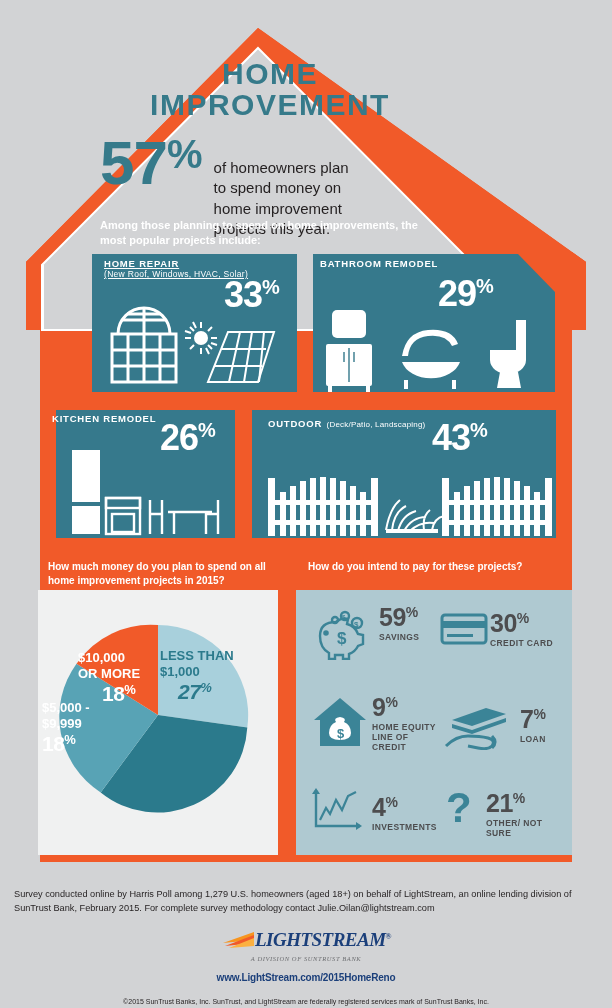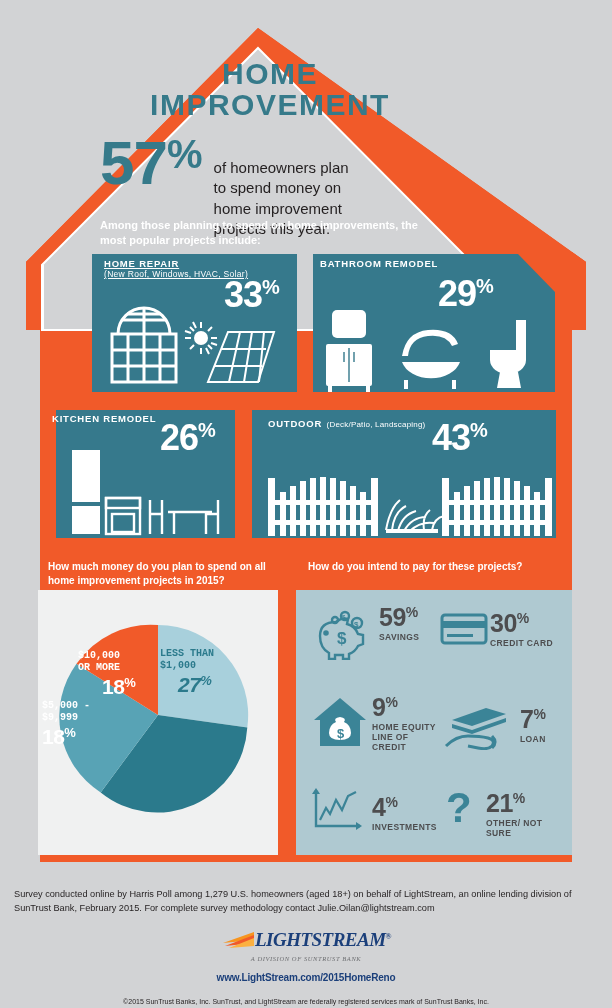--- a/index.html
+++ b/index.html
@@ -44,21 +44,21 @@
   .panel-pct { position:absolute; color:#fff; font-weight:bold; font-size:36px; line-height:1; letter-spacing:-1px; }
   .panel-pct .pct { font-size:20px; vertical-align:top; }
 
   
   .question { position:absolute; color:#fff; font-size:10px; font-weight:bold; line-height:1.35; }
 
   
   #pie-card { position:absolute; left:38px; top:590px; width:240px; height:265px; background:#f0f1f1; }
   #pie-svg { position:absolute; left:0; top:0; }
   .pie-lbl { position:absolute; font-weight:bold; }
-  .pie-lbl .nm { display:block; font-size:10px; line-height:1.2;font-family:Liberation Mono, monospace; }
+  .pie-lbl .nm { display:block; font-size:13px; line-height:1.2; }
   .pie-lbl .vl { font-size:21px; letter-spacing:-0.5px; }
   .pie-lbl .vl .pct { font-size:13px; vertical-align:top; }
 
   
   #pay-card { position:absolute; left:296px; top:590px; width:276px; height:265px; background:#afc9d1; }
   .pay-item { position:absolute; display:flex; align-items:flex-start; }
   .pay-ico { flex:0 0 auto; }
   .pay-txt { margin-left:5px; }
   .pay-num { font-size:25px; font-weight:bold; color:#4d4d4f; line-height:0.95; letter-spacing:-0.5px; }
   .pay-num .pct { font-size:14px; vertical-align:top; }

